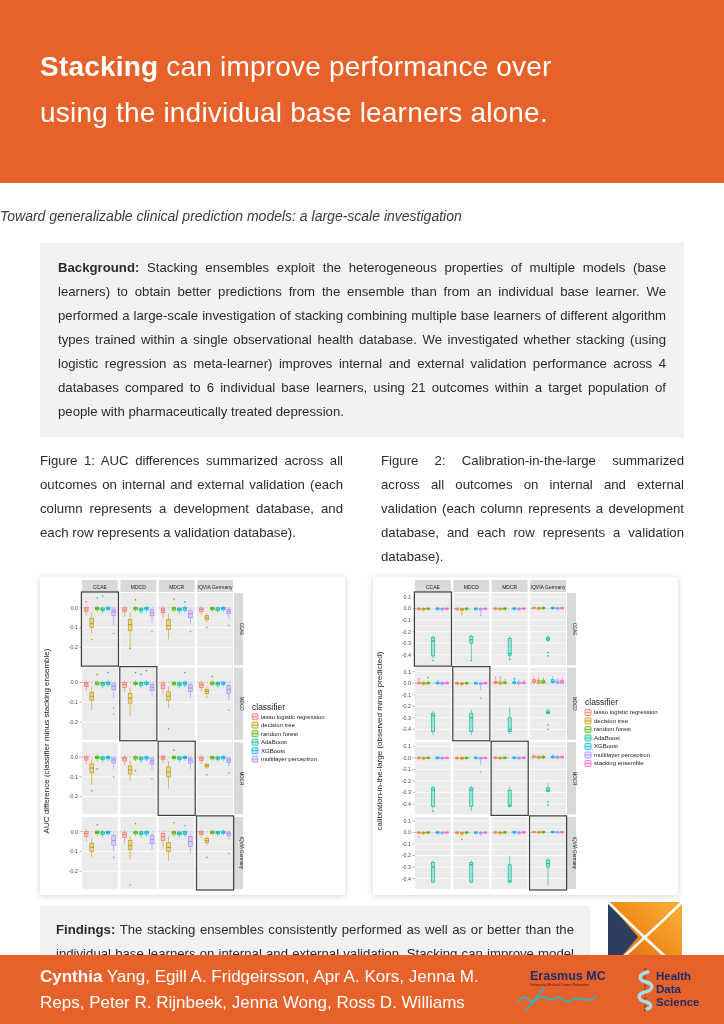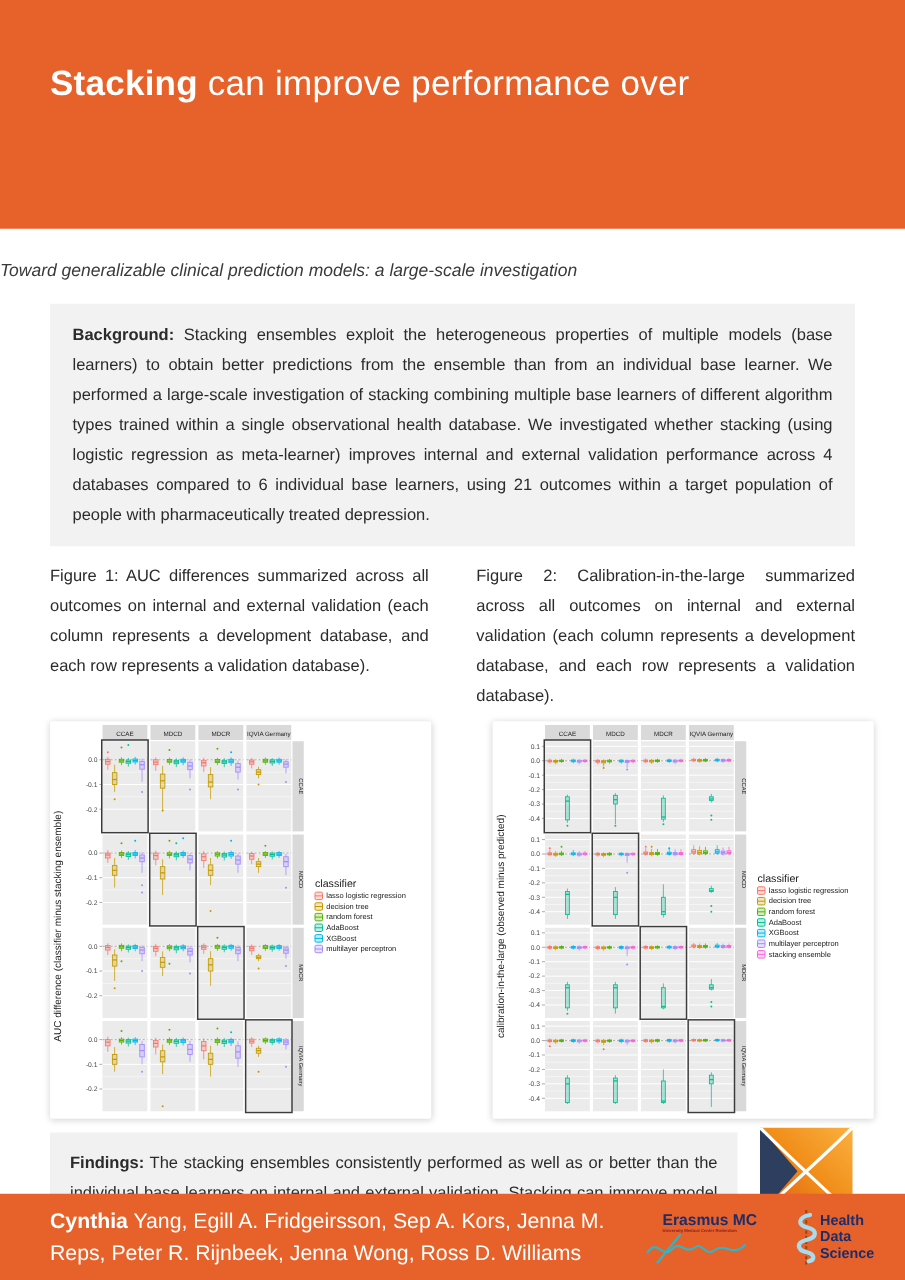--- a/index.html
+++ b/index.html
@@ -6,38 +6,39 @@
   body{width:724px;height:1024px;position:relative;font-family:"Liberation Sans",sans-serif;color:#262626;overflow:hidden;}
   .header{background:#E7622A;height:183px;box-sizing:border-box;padding:44px 40px 0 40px;}
   .header .title{color:#fff;font-size:28px;line-height:46px;font-weight:300;letter-spacing:.2px;}
   .header .title b{font-weight:700;}
   .subtitle{margin-top:20px;text-align:left;font-style:italic;font-size:14px;line-height:26px;color:#3a3a3a;font-weight:300;}
   .graybox{background:#F2F2F2;margin:14px 40px 0 40px;padding:13px 18px;box-sizing:border-box;}
   .body-text{font-size:13.2px;line-height:24px;text-align:justify;color:#2b2b2b;}
   .body-text b{font-weight:700;}
   .captions{display:flex;gap:38px;margin:12px 40px 0 40px;}
   .caption{flex:1;font-size:13.2px;line-height:24px;text-align:justify;color:#2b2b2b;}
-  .plots{display:flex;gap:49px;margin:8px 0 0 40px;}
+  .plots{display:flex;gap:28px;margin:8px 0 0 40px;}
   .plot-card{width:305px;height:318px;background:#fff;box-shadow:0 1px 6px rgba(0,0,0,.18);border-radius:2px;}
   .plot-card svg{display:block;width:305px;height:318px;}
   .findings-row{display:flex;margin:11px 40px 0 40px;gap:16px;align-items:flex-start;}
   .findings-box{background:#F1F1F1;width:578px;box-sizing:border-box;padding:12px 16px;}
   .ohdsi{width:78px;text-align:center;margin-top:-4px;}
   .ohdsi svg{display:block;}
   .footer{position:absolute;left:0;right:0;bottom:0;top:955px;background:#E7622A;display:flex;align-items:center;box-sizing:border-box;padding:0 18px 0 40px;gap:10px;}
   .authors{color:#fff;font-size:17px;line-height:26px;font-weight:300;width:478px;}
   .authors b{font-weight:700;margin-top:18px;}
   .footer-logos{display:flex;align-items:center;gap:14px;flex:1;}
 </style>
 </head>
 <body>
 
 <div class="header">
   <div class="title">
     <div><b>Stacking</b><span> can improve performance over</span></div>
+    <div>using the individual base learners alone.</div>
   </div>
 </div>
 
 <div class="subtitle">
   <div>Toward generalizable clinical prediction models: a large-scale investigation</div>
 </div>
 
 <div class="graybox">
   <div class="body-text"><b>Background:</b><span> Stacking ensembles exploit the heterogeneous properties of multiple models (base learners) to obtain better predictions from the ensemble than from an individual base learner. We performed a large-scale investigation of stacking combining multiple base learners of different algorithm types trained within a single observational health database. We investigated whether stacking (using logistic regression as meta-learner) improves internal and external validation performance across 4 databases compared to 6 individual base learners, using 21 outcomes within a target population of people with pharmaceutically treated depression.</span></div>
 </div>
@@ -1442,21 +1443,21 @@
       <rect x="2" y="0" width="74" height="70" fill="url(#og)"></rect>
       <polygon points="2,0 32,35 2,70" fill="#2D3E5E"></polygon>
       <path d="M2 0 C 30 28, 52 48, 76 70" stroke="#fff" stroke-width="2.6" fill="none"></path>
       <path d="M76 0 C 50 26, 26 46, 2 70" stroke="#fff" stroke-width="2.6" fill="none"></path>
       <text x="39" y="89" text-anchor="middle" font-family="Liberation Sans, sans-serif" font-size="19" font-weight="bold" fill="#2D3E5E" id="ohdsi-text">OHDSI</text>
     </svg>
   </div>
 </div>
 
 <div class="footer">
-  <div class="authors"><b>Cynthia</b><span> Yang, Egill A. Fridgeirsson, Sep A. Kors, Jenna M. Reps, Peter R. Rijnbeek, Jenna Wong, Ross D. Williams</span></div>
+  <div class="authors"><b>Cynthia</b><span> Yang, Egill A. Fridgeirsson, Apr A. Kors, Jenna M. Reps, Peter R. Rijnbeek, Jenna Wong, Ross D. Williams</span></div>
   <div class="footer-logos">
     <svg width="108" height="52" viewBox="0 0 108 52">
       <text x="16" y="16" font-family="Liberation Sans, sans-serif" font-size="12.5" font-weight="bold" fill="#1D2D69" id="erasmus-text">Erasmus MC</text>
       <text x="16" y="21.5" font-family="Liberation Sans, sans-serif" font-size="3.4" font-weight="bold" fill="#8A1F24" id="erasmus-sub">University Medical Center Rotterdam</text>
       <path d="M4 38 C 12 26, 16 44, 24 35 C 30 28, 34 40, 42 34 C 48 29, 50 42, 58 36 C 66 30, 72 42, 82 32" stroke="#2BB7CA" stroke-width="1.7" fill="none" stroke-linecap="round"></path>
       <path d="M30 24 L12 46" stroke="#2BB7CA" stroke-width="1.7" fill="none" stroke-linecap="round"></path>
     </svg>
     <svg width="70" height="52" viewBox="0 0 70 52">
       <line x1="9" y1="4" x2="9" y2="48" stroke="#8A4A12" stroke-width="1.6" stroke-dasharray="2.5,1.6"></line>
       <path d="M12 8 C 2 10, 2 16, 10 18 C 18 20, 18 26, 9 28 C 1 30, 1 36, 10 38 C 16 39.5, 16 44, 11 45" stroke="#A6DCEF" stroke-width="3.4" fill="none" stroke-linecap="round"></path>

